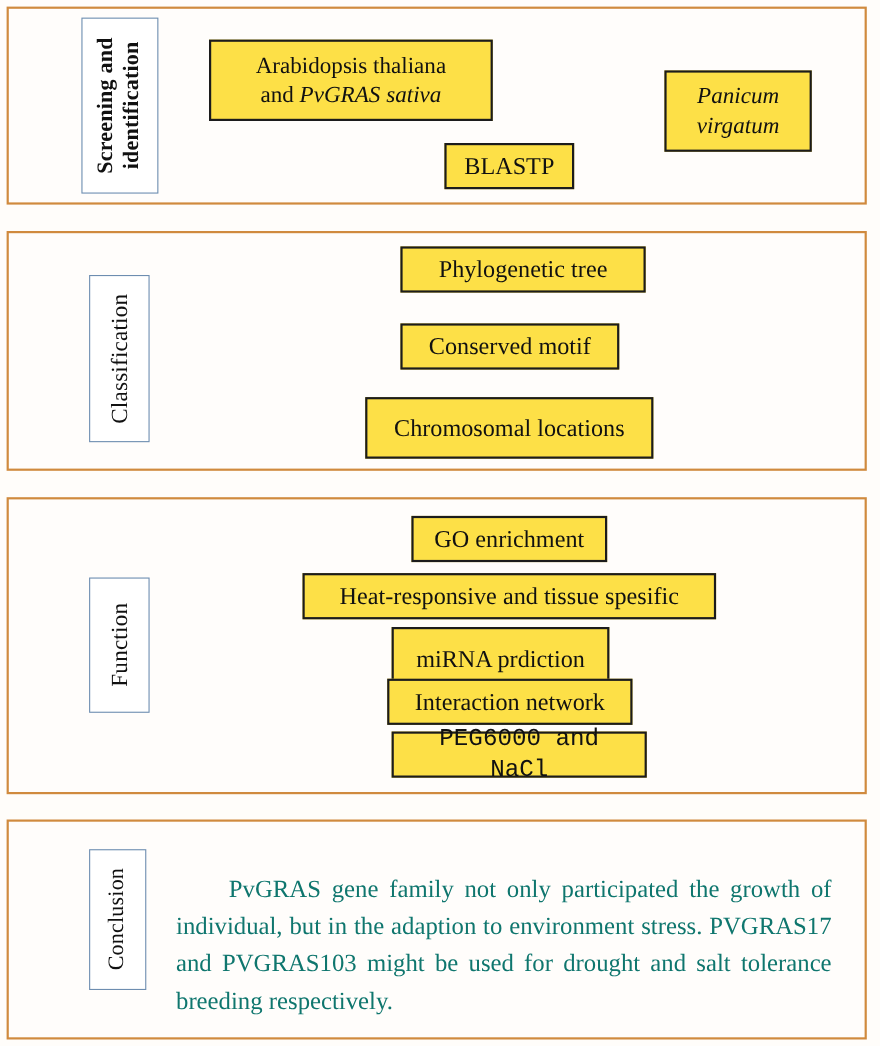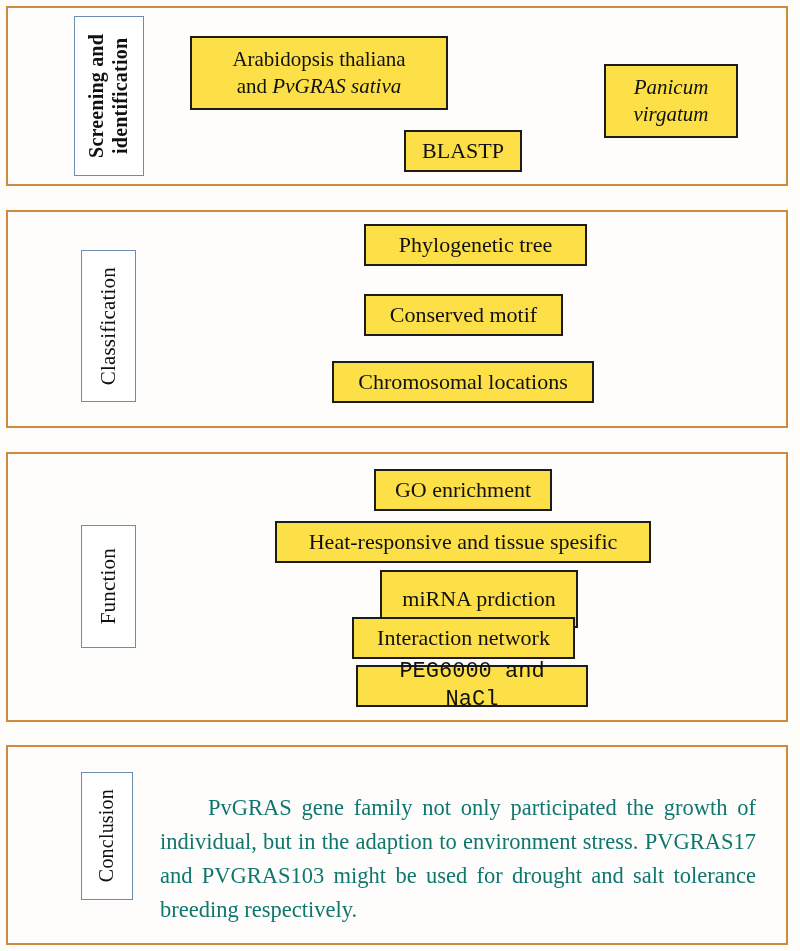--- a/index.html
+++ b/index.html
@@ -85,26 +85,26 @@
   }
 
   
   .box-species-ref  { left: 190px; top: 36px;  width: 258px; height: 74px; font-size: 21px; }
   .box-species-tgt  { left: 604px; top: 36px;  width: 134px; height: 74px; font-style: italic; font-size: 21px; margin-top: 28px; }
   .box-blastp       { left: 404px; top: 130px; width: 118px; height: 42px; }
 
   
   .box-phylo   { left: 364px; top: 224px; width: 223px; height: 42px; }
   .box-motif   { left: 364px; top: 294px; width: 199px; height: 42px; }
-  .box-chrom   { left: 332px; top: 361px; width: 262px; height: 42px; }
+  .box-chrom   { left: 332px; top: 361px; width: 262px; height: 56px; }
 
   
   .box-go      { left: 374px; top: 469px; width: 178px; height: 42px; }
   .box-heat    { left: 275px; top: 521px; width: 376px; height: 42px; }
-  .box-mirna   { left: 380px; top: 570px; width: 198px; height: 58px; }
+  .box-mirna   { left: 356px; top: 570px; width: 198px; height: 58px; }
   .box-inter   { left: 352px; top: 617px; width: 223px; height: 42px; }
   .box-peg     { left: 356px; top: 665px; width: 232px; height: 42px; font-family: Liberation Mono, monospace; }
 
   
   .ital { font-style: italic; }
   .roman { font-style: normal; }
 
   
   .conclusion-text {
     position: absolute;

